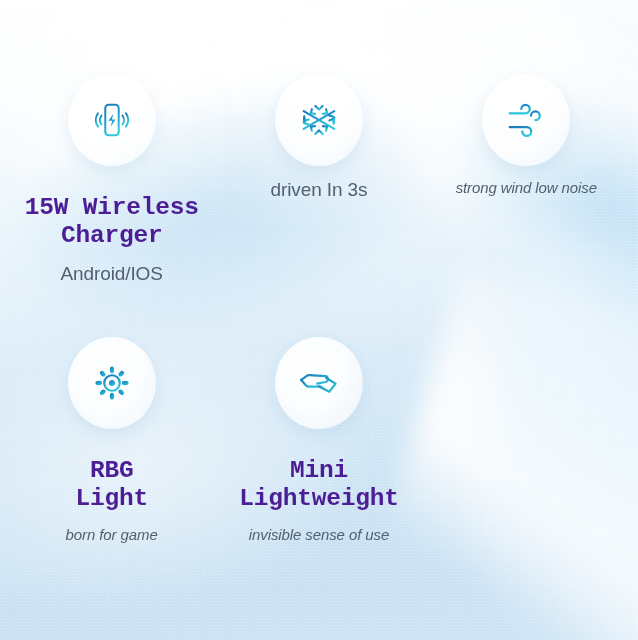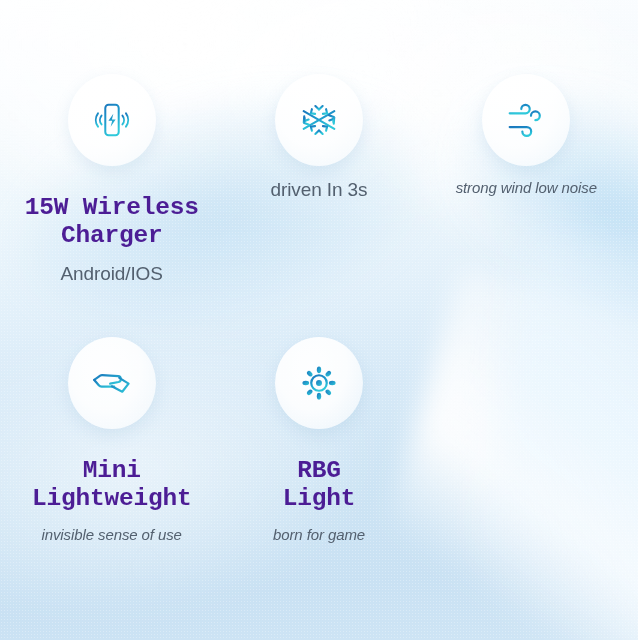--- a/index.html
+++ b/index.html
@@ -273,48 +273,48 @@
             <path d="M33.8 24.2a4.6 4.6 0 1 0-4.6-4.6"></path>
           </g>
         </svg>
       </div>
       <div class="subtitle">strong wind low noise</div>
     </div>
 
     <div class="cell row2">
       <div class="badge">
         <svg viewBox="0 0 48 48">
-          <g fill="none" stroke="url(#ig2)" stroke-width="2.3" stroke-linejoin="round" stroke-linecap="round">
-            <path d="M5.5 20.8l6.2-4.4a3.4 3.4 0 0 1 2.1-.6l16.6 1.1a3.1 3.1 0 0 1 .5 6.1l-8.8 1.7"></path>
-            <path d="M5.5 20.8l4.7 5.6a4 4 0 0 0 3 1.4h13.1"></path>
-            <path d="M31.6 18.6l9.7 6.1-6.6 8.4-10.9-5.6"></path>
-          </g>
-        </svg>
-      </div>
-      <div class="title">Mini
-Lightweight</div>
-      <div class="subtitle">invisible sense of use</div>
-    </div>
-
-    <div class="cell row2">
-      <div class="badge">
-        <svg viewBox="0 0 48 48">
           <circle cx="24" cy="24" r="8.1" fill="none" stroke="url(#ig)" stroke-width="2.3"></circle>
           <circle cx="24" cy="24" r="3.1" fill="url(#ig2)"></circle>
           <g fill="url(#ig2)">
             <ellipse cx="24" cy="10.2" rx="2.3" ry="3.5"></ellipse>
             <ellipse cx="24" cy="37.8" rx="2.3" ry="3.5"></ellipse>
             <ellipse cx="10.2" cy="24" rx="3.5" ry="2.3"></ellipse>
             <ellipse cx="37.8" cy="24" rx="3.5" ry="2.3"></ellipse>
             <ellipse cx="14.3" cy="14.3" rx="2.3" ry="3.3" transform="rotate(-45 14.3 14.3)"></ellipse>
             <ellipse cx="33.7" cy="14.3" rx="2.3" ry="3.3" transform="rotate(45 33.7 14.3)"></ellipse>
             <ellipse cx="14.3" cy="33.7" rx="2.3" ry="3.3" transform="rotate(45 14.3 33.7)"></ellipse>
             <ellipse cx="33.7" cy="33.7" rx="2.3" ry="3.3" transform="rotate(-45 33.7 33.7)"></ellipse>
           </g>
         </svg>
       </div>
       <div class="title">RBG
 Light</div>
       <div class="subtitle">born for game</div>
     </div>
 
+    <div class="cell row2">
+      <div class="badge">
+        <svg viewBox="0 0 48 48">
+          <g fill="none" stroke="url(#ig2)" stroke-width="2.3" stroke-linejoin="round" stroke-linecap="round">
+            <path d="M5.5 20.8l6.2-4.4a3.4 3.4 0 0 1 2.1-.6l16.6 1.1a3.1 3.1 0 0 1 .5 6.1l-8.8 1.7"></path>
+            <path d="M5.5 20.8l4.7 5.6a4 4 0 0 0 3 1.4h13.1"></path>
+            <path d="M31.6 18.6l9.7 6.1-6.6 8.4-10.9-5.6"></path>
+          </g>
+        </svg>
+      </div>
+      <div class="title">Mini
+Lightweight</div>
+      <div class="subtitle">invisible sense of use</div>
+    </div>
+
   </div>
 </div>
 
 </body></html>

